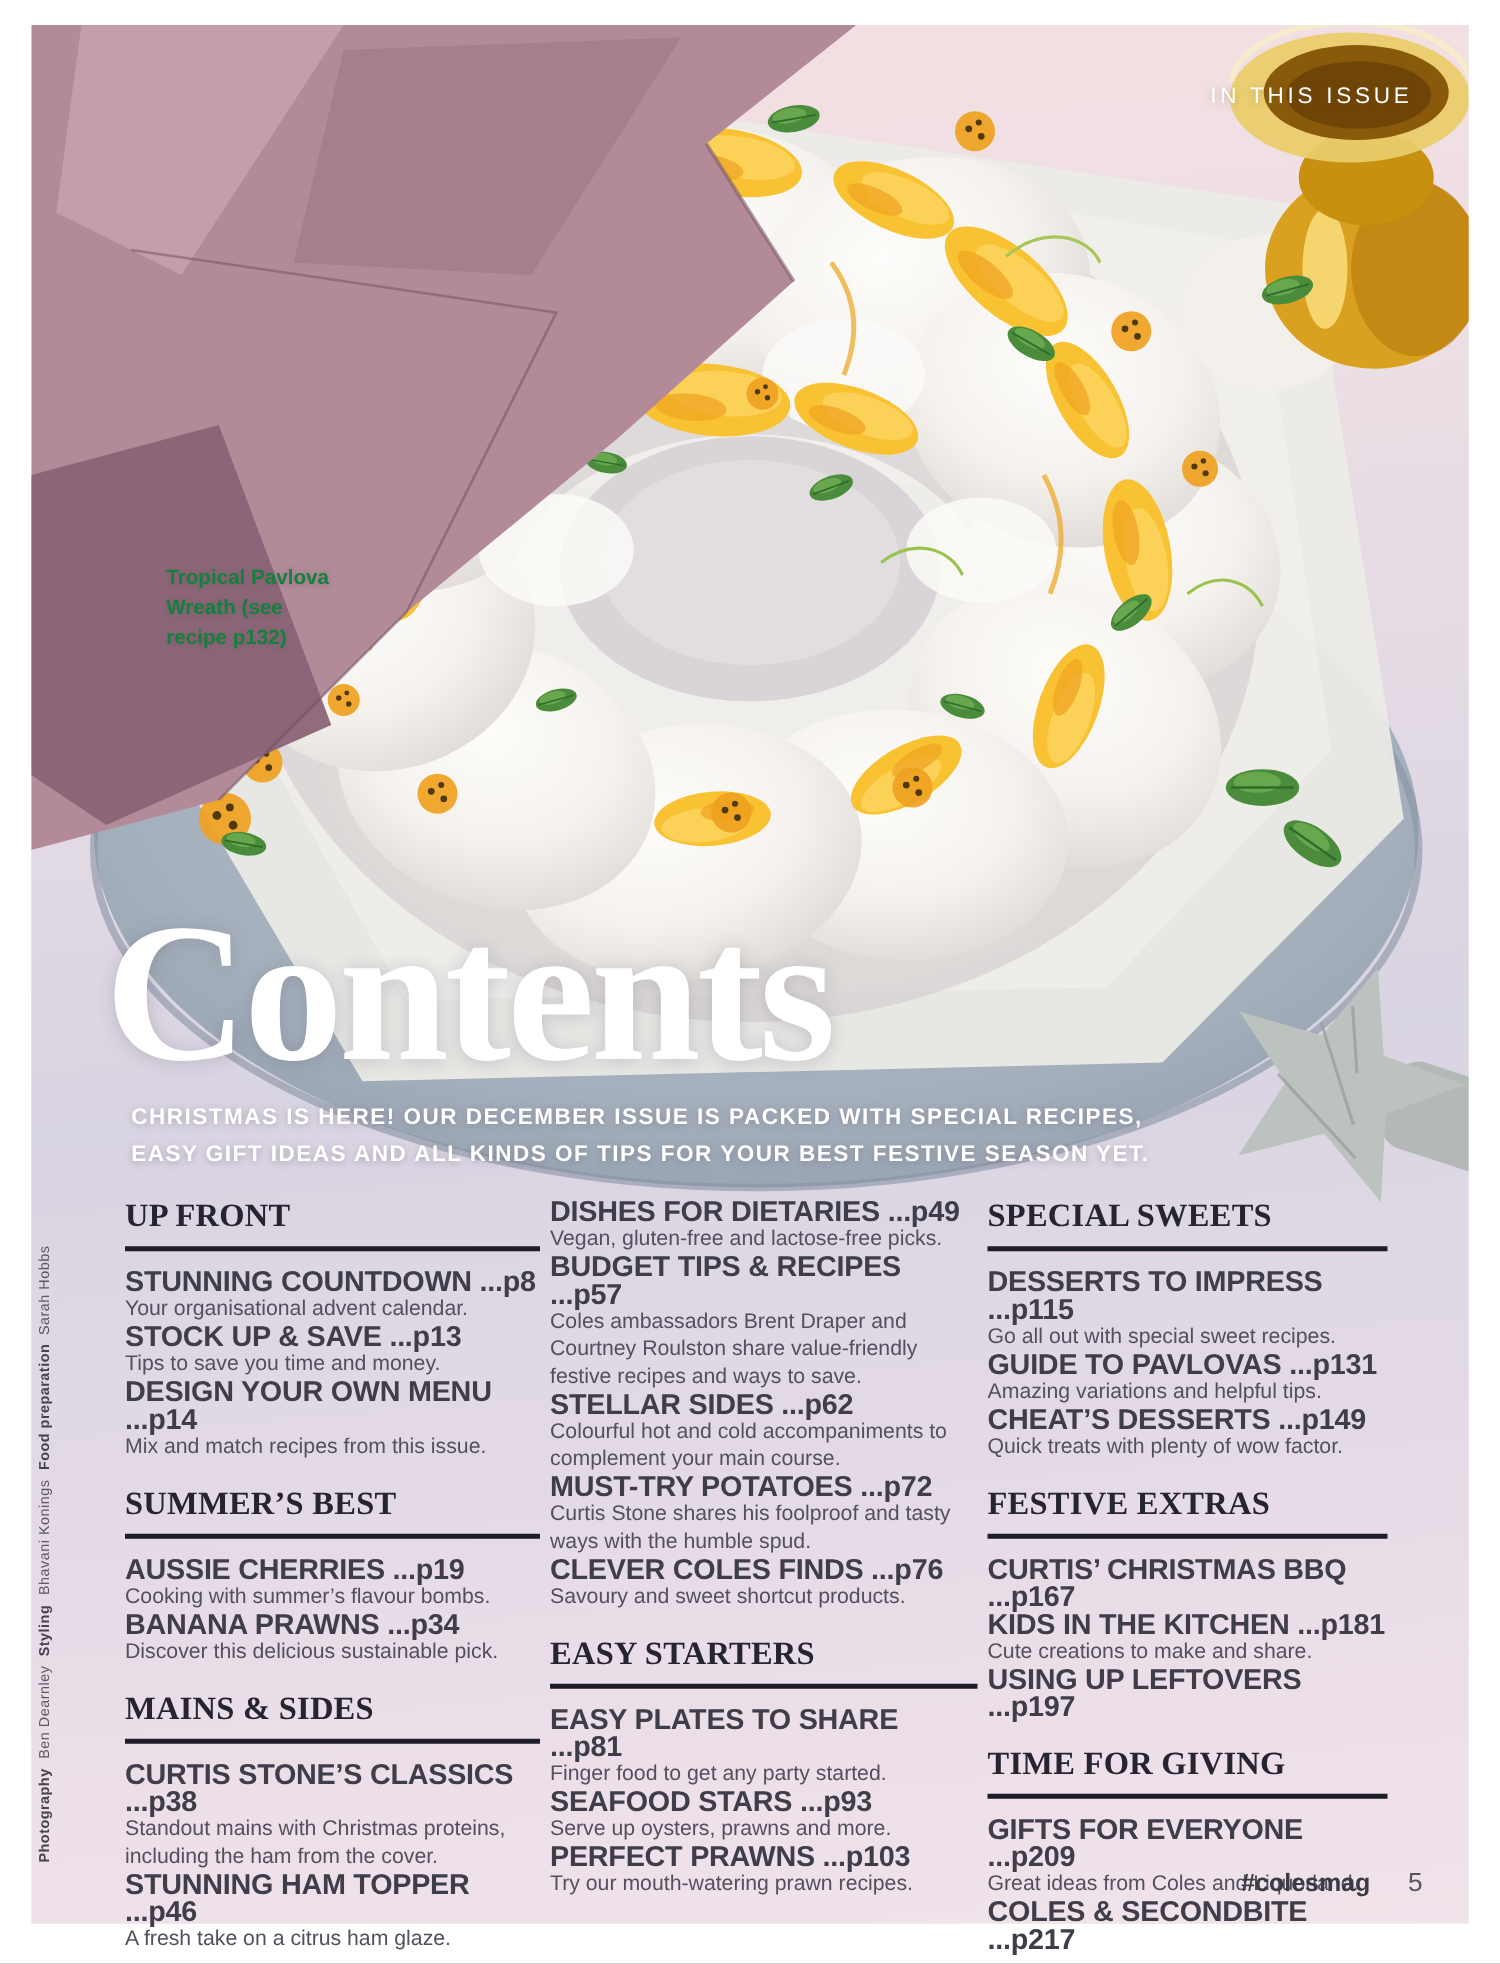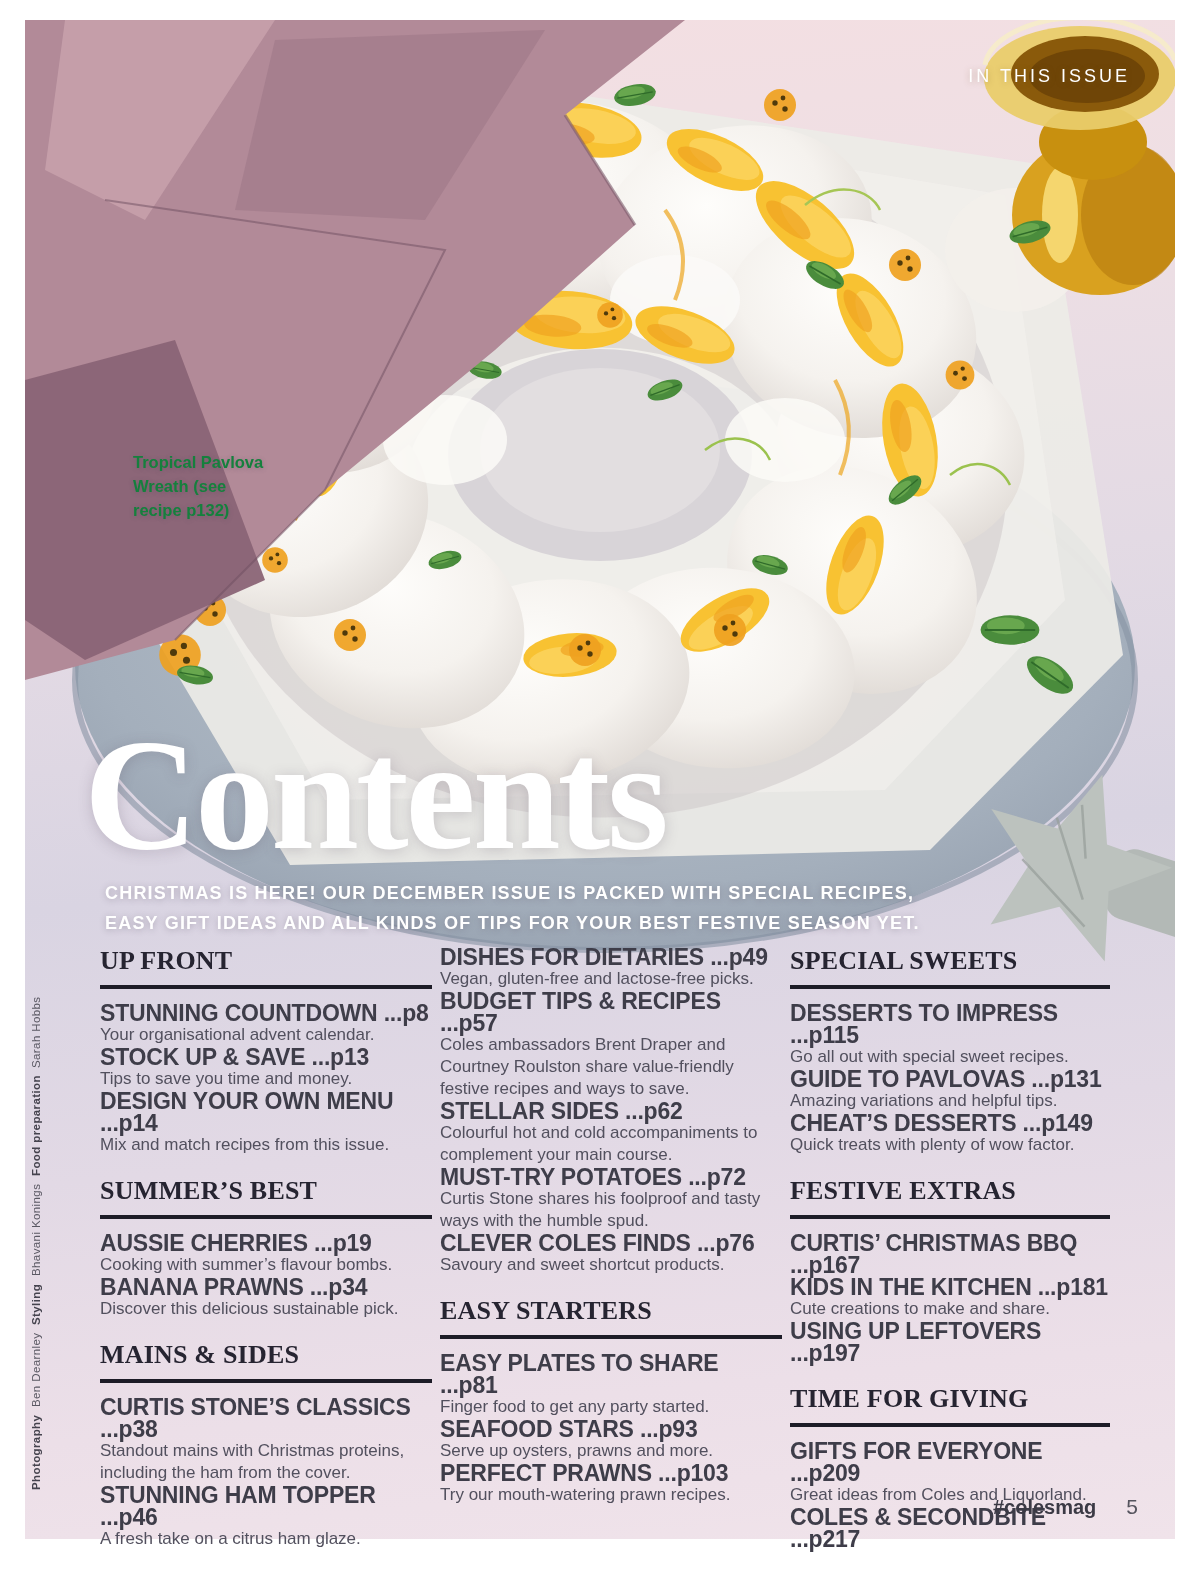--- a/index.html
+++ b/index.html
@@ -33,21 +33,21 @@
   }
   .intro{
     position:absolute;left:105px;top:878px;width:960px;color:#fff;
     font-size:18px;font-weight:bold;letter-spacing:1.2px;line-height:30px;
     text-shadow:0 1px 6px rgba(100,90,110,.4);
   }
   .columns{
     position:absolute;left:100px;top:946px;width:1005px;
     display:flex;gap:8px;
   }
-  .col{flex:0 0 auto;}
+  .col{flex:0 0 auto;margin-top:12px;}
   .col-0{width:332px;}
   .col-1{width:342px;}
   .col-2{width:320px;}
   .section-header{
     font-family:"Liberation Serif",serif;font-weight:bold;
     font-size:26px;line-height:30px;color:#262431;letter-spacing:.2px;
     padding-bottom:9px;border-bottom:4px solid #1d1c27;margin-bottom:13px;
   }
   .entry + .section-header{margin-top:20px;}
   .entry-title{

